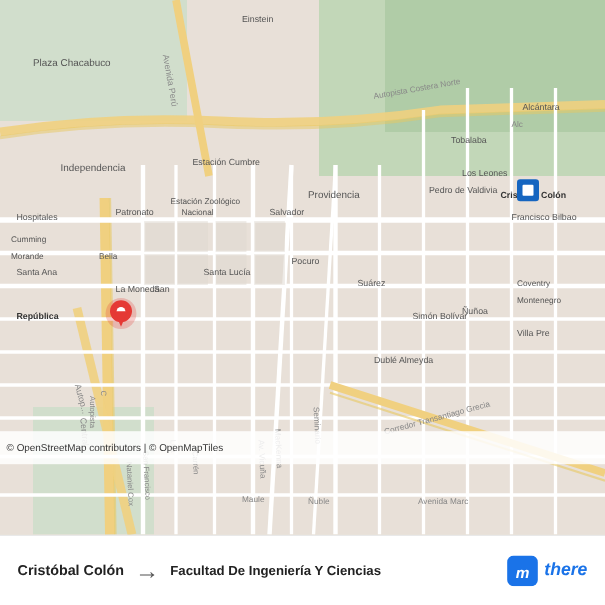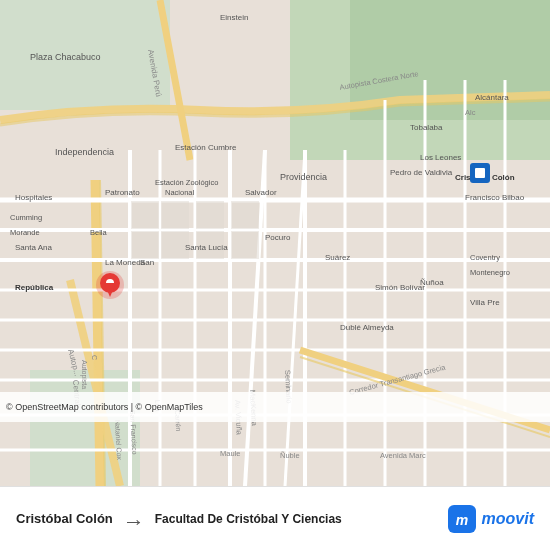--- a/index.html
+++ b/index.html
@@ -268,24 +268,24 @@
   </div>
 
   <div id="bottom-bar">
     <div id="route-from">
       <span id="route-from-label">Cristóbal Colón</span>
     </div>
 
     <span id="route-arrow">→</span>
 
     <div id="route-to">
-      <span id="route-to-label">Facultad De Cristóbal Y Ciencias</span>
+      <span id="route-to-label">Facultad De Ingeniería Y Ciencias</span>
     </div>
 
     <div id="moovit-logo">
       <svg id="moovit-icon" viewBox="0 0 28 28" xmlns="http://www.w3.org/2000/svg">
         <rect width="28" height="28" rx="6" fill="#1a73e8"></rect>
         <text x="14" y="20" text-anchor="middle" font-size="14" font-weight="bold" fill="white" font-family="Arial" font-style="italic">m</text>
       </svg>
-      <span id="moovit-text">moovit</span>
+      <span id="moovit-text">there</span>
     </div>
   </div>
 </div>
 
 </body></html>

